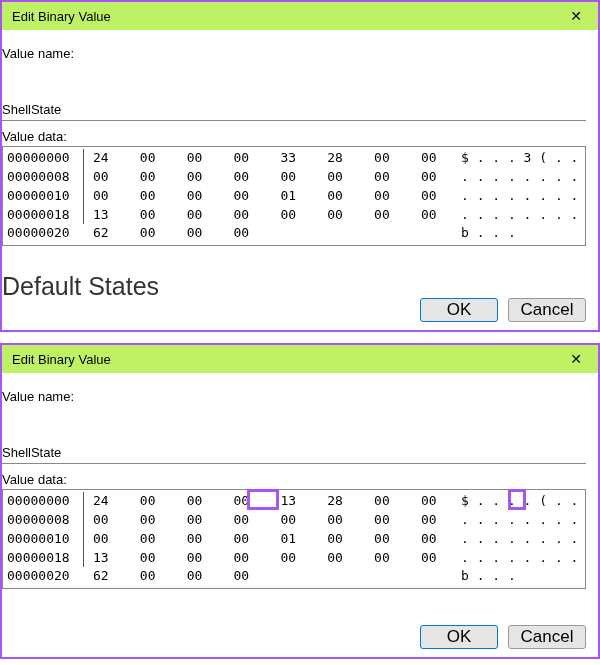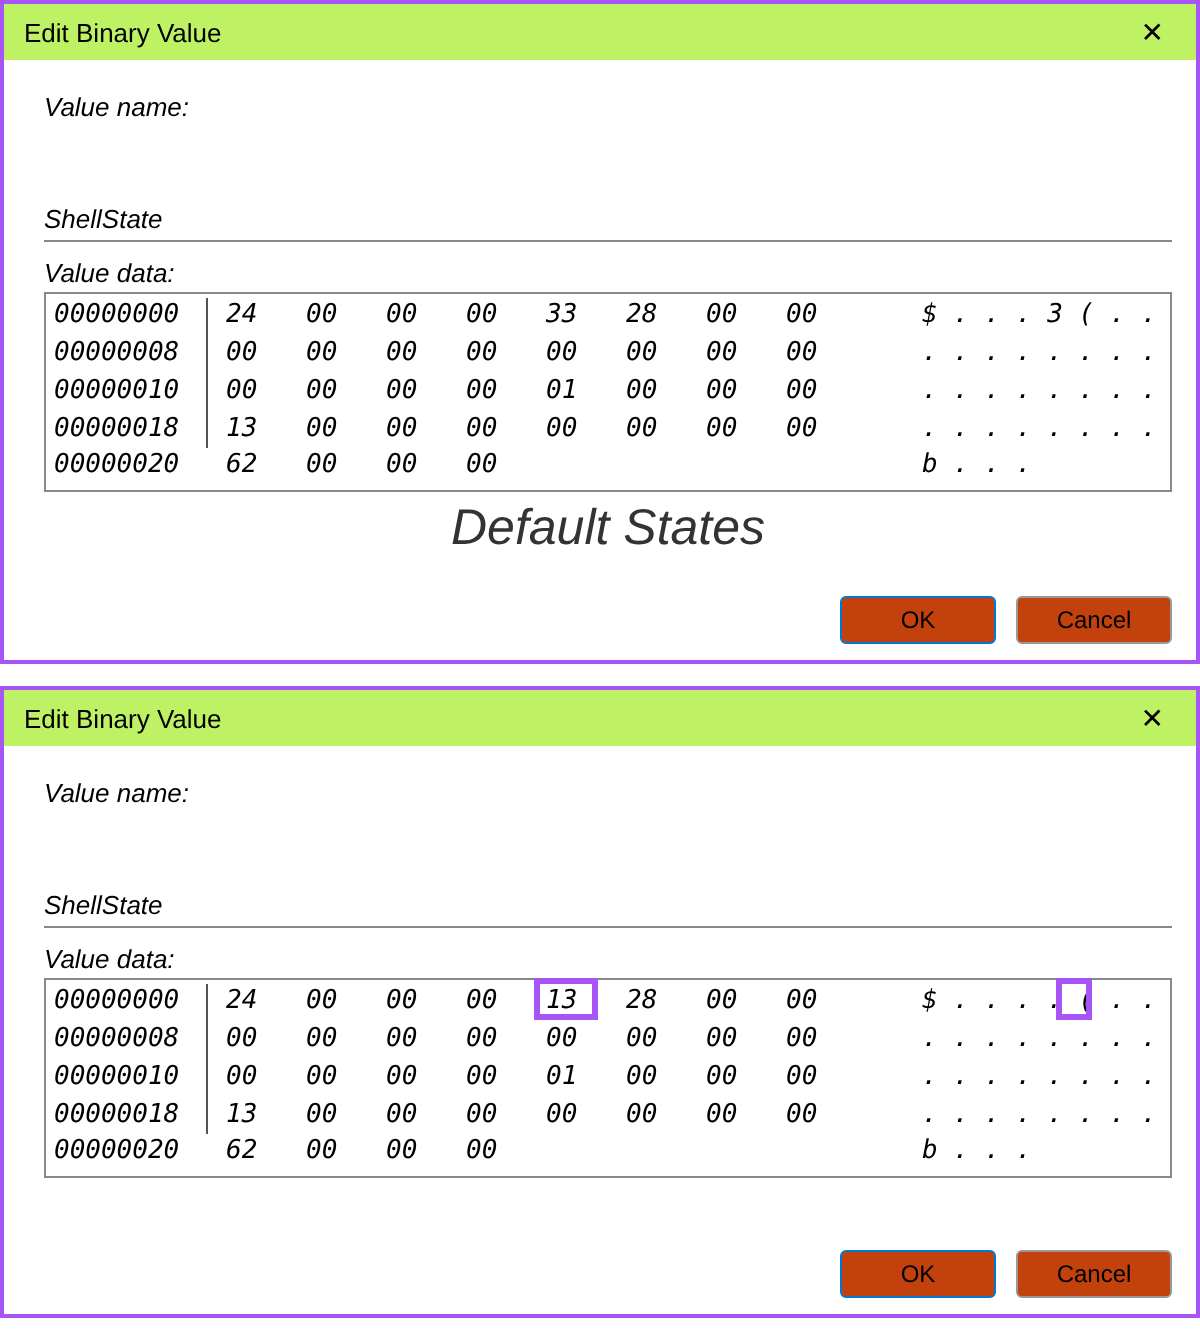--- a/index.html
+++ b/index.html
@@ -26,22 +26,21 @@
     background: #bef264;
     font-size: 13px;
     color: #000;
   }
   .close-icon {
     font-size: 14px;
     cursor: pointer;
     padding: 0 6px;
   }
   .body {
-    padding: 8px 12px 0 20px;
-    font-style: italic;
+    padding: 8px 12px 0 0;
   }
   .field-label {
     font-size: 13px;
     color: #000;
     margin: 8px 0 2px 0;
   }
   .value-name {
     font-size: 13px;
     padding: 2px 0 3px 0;
     border-bottom: 1px solid #888;
@@ -54,43 +53,43 @@
     font-family: "Consolas", monospace;
     font-size: 13px;
     line-height: 1.45;
     padding: 2px 4px 2px 4px;
     position: relative;
     min-height: 100px;
   }
   .hex-row { white-space: pre; display: flex; }
   .hex-offset { width: 76px; }
   .vsep { border-left: 1px solid #555; height: 75px; position: absolute; left: 80px; top: 2px; }
-  .hex-bytes { flex: 1; display: flex; padding-left: 10px; }
+  .hex-bytes { flex: 1; display: flex; padding-left: 10px; justify-content: space-between; }
   .hex-byte { width: 40px; display: inline-block; text-align: left; }
   .hex-ascii { width: 120px; font-family: inherit; white-space: pre; }
   .caption {
     font-size: 25px;
     color: #333;
-    text-align: center;
-    margin-top: 4px;
+    text-align: left;
+    margin-top: 26px;
     font-weight: 400;
   }
   .button-row {
     position: absolute;
     bottom: 8px;
     right: 12px;
     display: flex;
     gap: 10px;
   }
   .btn {
     min-width: 78px;
     height: 24px;
-    font-size: 12px;
+    font-size: 17px;
     border: 1px solid #999;
-    background: #c2410c;
+    background: #e5e5e5;
     border-radius: 3px;
     cursor: pointer;
     display: inline-flex;
     align-items: center;
     justify-content: center;
   }
   .btn.primary { border: 1.5px solid #0078d4; color: #000; }
   .hl-box {
     position: absolute;
     border: 3px solid #a855f7;

